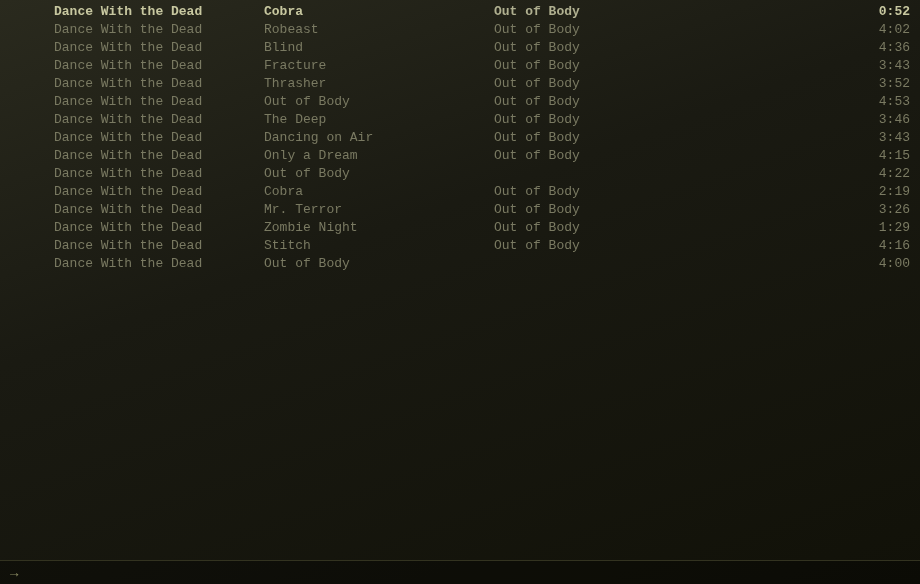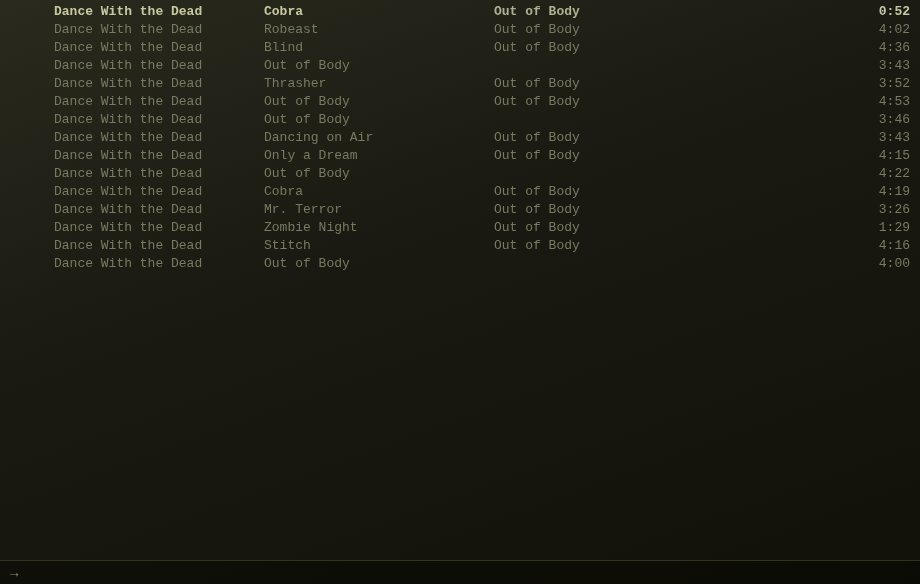--- a/index.html
+++ b/index.html
@@ -113,37 +113,39 @@
       <span class="col-duration">4:02</span>
     </div>
     <div class="track-row">
       <span class="col-artist">Dance With the Dead</span>
       <span class="col-title">Blind</span>
       <span class="col-album">Out of Body</span>
       <span class="col-duration">4:36</span>
     </div>
     <div class="track-row">
       <span class="col-artist">Dance With the Dead</span>
+      <span class="col-title">Fracture</span>
       <span class="col-album">Out of Body</span>
       <span class="col-duration">3:43</span>
     </div>
     <div class="track-row">
       <span class="col-artist">Dance With the Dead</span>
       <span class="col-title">Thrasher</span>
       <span class="col-album">Out of Body</span>
       <span class="col-duration">3:52</span>
     </div>
     <div class="track-row">
       <span class="col-artist">Dance With the Dead</span>
       <span class="col-title">Out of Body</span>
       <span class="col-album">Out of Body</span>
       <span class="col-duration">4:53</span>
     </div>
     <div class="track-row">
       <span class="col-artist">Dance With the Dead</span>
+      <span class="col-title">The Deep</span>
       <span class="col-album">Out of Body</span>
       <span class="col-duration">3:46</span>
     </div>
     <div class="track-row">
       <span class="col-artist">Dance With the Dead</span>
       <span class="col-title">Dancing on Air</span>
       <span class="col-album">Out of Body</span>
       <span class="col-duration">3:43</span>
     </div>
     <div class="track-row">
@@ -154,21 +156,21 @@
     </div>
     <div class="track-row">
       <span class="col-artist">Dance With the Dead</span>
       <span class="col-album">Out of Body</span>
       <span class="col-duration">4:22</span>
     </div>
     <div class="track-row">
       <span class="col-artist">Dance With the Dead</span>
       <span class="col-title">Cobra</span>
       <span class="col-album">Out of Body</span>
-      <span class="col-duration">4:19</span>
+      <span class="col-duration">2:19</span>
     </div>
     <div class="track-row">
       <span class="col-artist">Dance With the Dead</span>
       <span class="col-title">Mr. Terror</span>
       <span class="col-album">Out of Body</span>
       <span class="col-duration">3:26</span>
     </div>
     <div class="track-row">
       <span class="col-artist">Dance With the Dead</span>
       <span class="col-title">Zombie Night</span>

